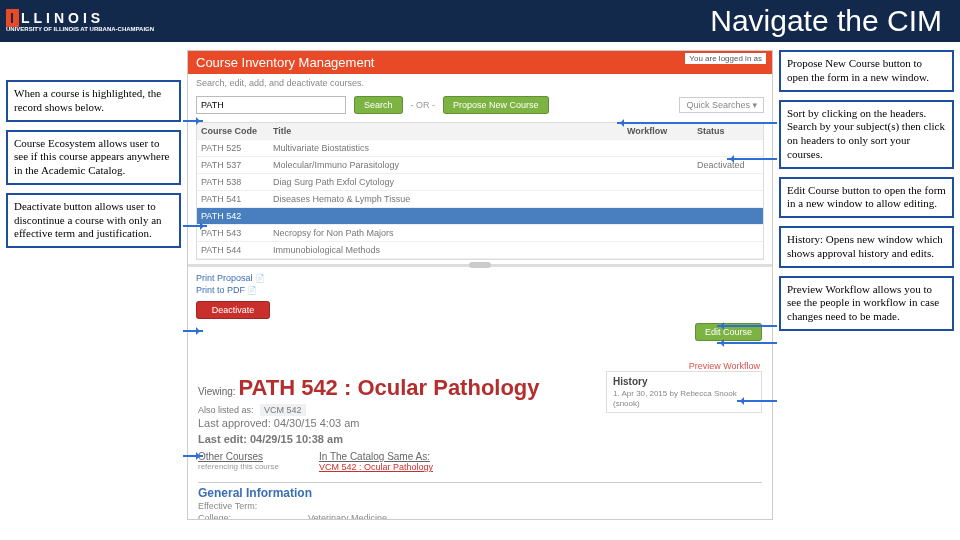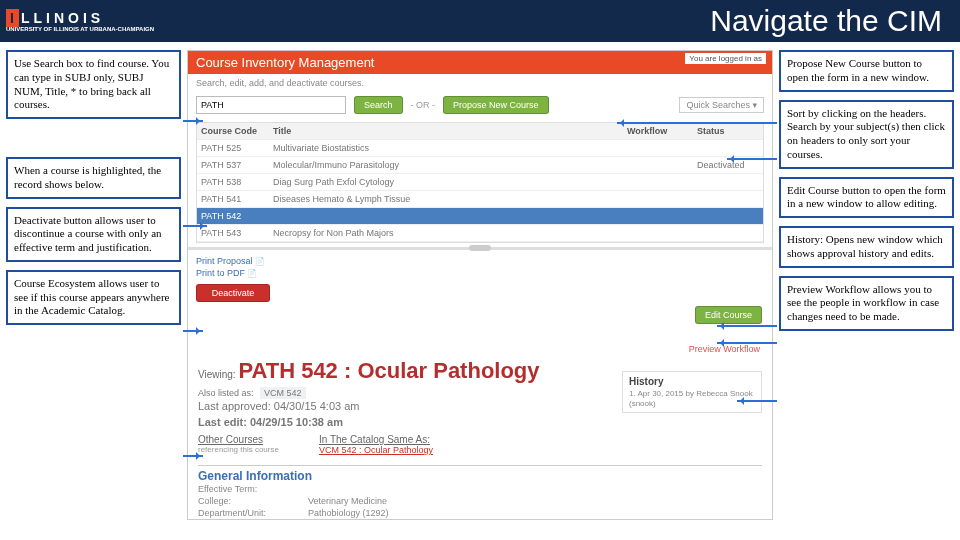--- a/index.html
+++ b/index.html
@@ -40,21 +40,21 @@
   .proplink { color:#3a6fb5; font-size:9px; }
   .pdficon { color:#c00; font-size:8px;}
   .btn-red { background:#c9302c; color:#fff; }
   .editrow { display:flex; justify-content:flex-end; gap:6px; padding: 0 10px;}
   .prev { color:#d9534f; font-size:9px; text-align:right; padding-right:12px; margin-top:20px;}
   .viewing { padding: 4px 10px; font-size: 10px; color:#666;}
   .viewing .big { color:#b52e2e; font-size:22px; font-weight:bold;}
   .also { font-size:9px; color:#777; padding:0 10px;}
   .vcm { background:#eef0f2; padding:1px 4px; margin-left:4px; font-size:9px;}
   .stamps { padding: 2px 10px; font-size: 11px; color:#777;}
-  .histbox { position:absolute; right:10px; top: 320px; width:140px; border:1px solid #ddd; background:#fff; padding:4px 6px; font-size:9px;}
+  .histbox { position:absolute; right:10px; top: 320px; width:156px; border:1px solid #ddd; background:#fff; padding:4px 6px; font-size:9px;}
   .histbox h4{font-size:10px; color:#444; margin-bottom:2px;}
   .histbox li {list-style:none; color:#888; font-size:8px; line-height:1.2;}
   .lowlinks { display:flex; gap:40px; padding: 4px 10px; font-size:10px;}
   .lowlinks h5 { color:#666; font-size:10px; font-weight:normal; text-decoration:underline;}
   .lowlinks .sub{ font-size:8px; color:#999;}
   .redlink { color:#c9302c; font-size:9px; text-decoration:underline;}
   .genhdr { margin: 6px 10px 0; border-top:1px solid #ccc; padding-top:3px; color:#3a6fb5; font-size:12px; font-weight:bold;}
   .genrow { display:flex; padding:1px 10px; font-size:9px; color:#888;}
   .genrow .lab{width:110px;}
   .arrow { position:absolute; height:2px; background:#2e6fd6; }
@@ -67,25 +67,24 @@
 <div class="header-bar">
   <div class="logo">
     <span><span class="logo-i">I</span><span class="logo-rest">LLINOIS</span></span>
     <span class="logo-sub">UNIVERSITY OF ILLINOIS AT URBANA-CHAMPAIGN</span>
   </div>
   <div class="title">Navigate the CIM</div>
 </div>
 
 <div class="stage">
   <div class="col left">
-    <div class="callout">Use Search box to find course. You can type in SUBJ only, SUBJ NUM, Title, * to bring back all courses.</div>
     <div style="height:22px"></div>
     <div class="callout">When a course is highlighted, the record shows below.</div>
+    <div class="callout">Course Ecosystem allows user to see if this course appears anywhere in the Academic Catalog.</div>
     <div class="callout">Deactivate button allows user to discontinue a course with only an effective term and justification.</div>
-    <div class="callout">Course Ecosystem allows user to see if this course appears anywhere in the Academic Catalog.</div>
   </div>
 
   <div class="mid">
     <div class="app">
       <div class="app-login">You are logged in as</div>
       <div class="app-top">Course Inventory Management</div>
       <div class="app-sub">Search, edit, add, and deactivate courses.</div>
       <div class="searchrow">
         <input class="searchbox" value="PATH" style="">
         <button class="btn-sm btn-green">Search</button>
@@ -130,20 +129,26 @@
               <div class="c1">PATH 542</div>
               <div class="c3"></div>
               <div class="c4"></div>
             </div>
             <div class="tbl-row">
               <div class="c1">PATH 543</div>
               <div class="c2">Necropsy for Non Path Majors</div>
               <div class="c3"></div>
               <div class="c4"></div>
             </div>
+            <div class="tbl-row">
+              <div class="c1">PATH 544</div>
+              <div class="c2">Immunobiological Methods</div>
+              <div class="c3"></div>
+              <div class="c4"></div>
+            </div>
           </div>
       </div>
       <div class="divider"></div>
       <div class="proprow">
         <div class="propleft">
           <span class="proplink"><span>Print Proposal</span> <span class="pdficon">📄</span></span>
           <span class="proplink"><span>Print to PDF</span> <span class="pdficon">📄</span></span>
           <button class="btn-sm btn-red" style="margin-top:4px;width:74px">Deactivate</button>
         </div>
         <div style="flex:1"></div>

